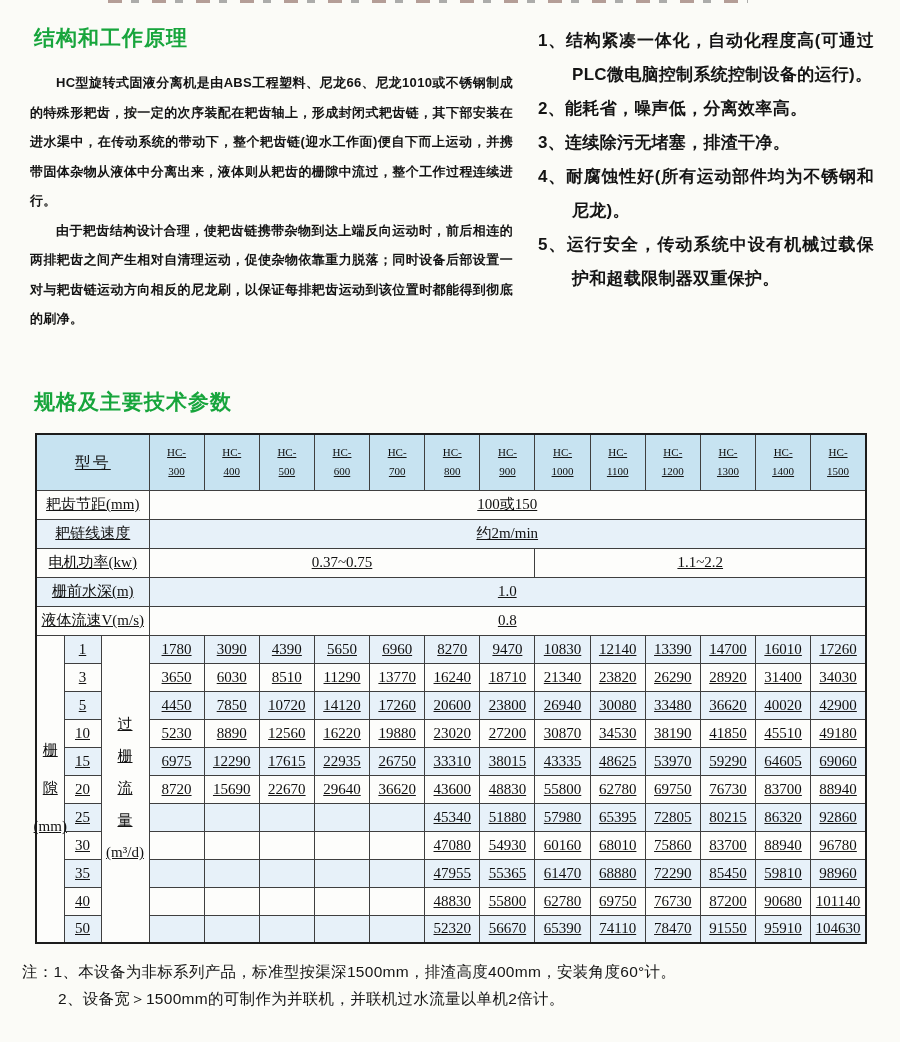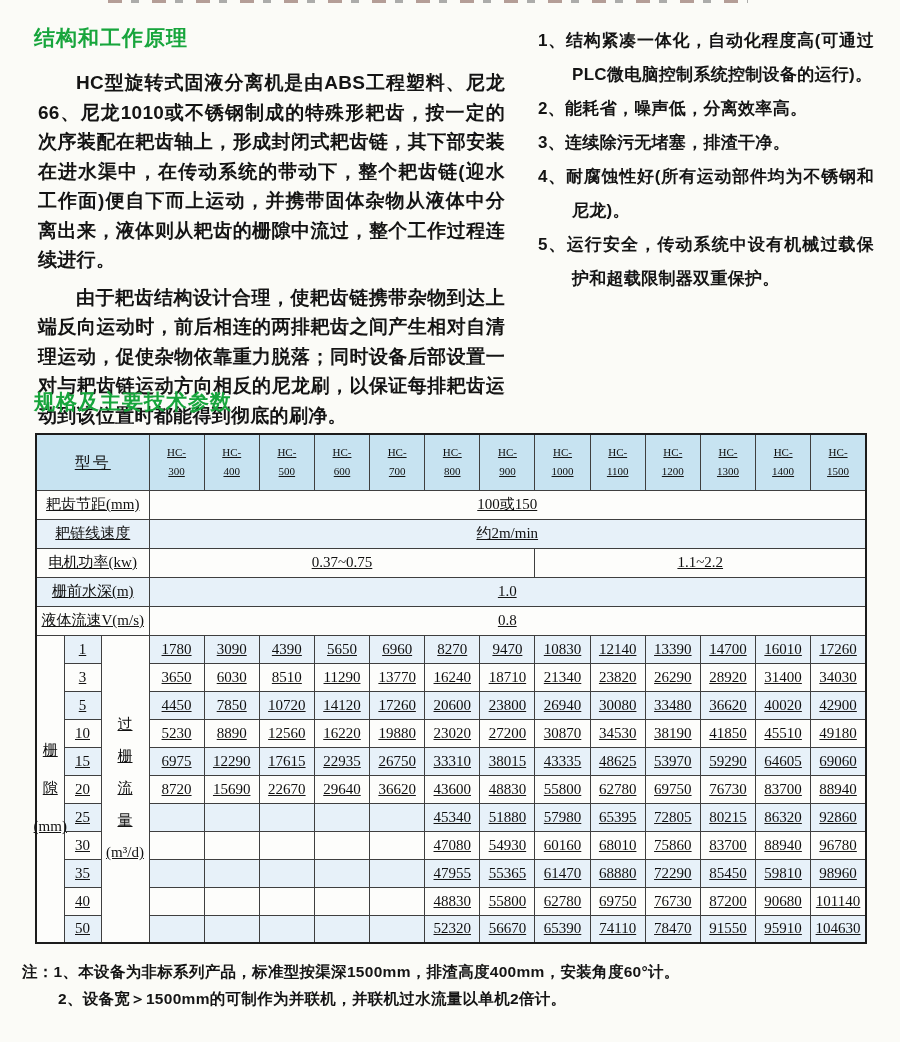--- a/index.html
+++ b/index.html
@@ -11,21 +11,21 @@
   .green-heading{
     color:#17a53c;font-weight:bold;font-size:21px;letter-spacing:1px;margin:0 0 16px 4px;
   }
   
   .top-strip{
     position:absolute;top:0;left:108px;width:640px;height:3px;opacity:.55;
     background:repeating-linear-gradient(90deg,#7a5148 0 14px,transparent 14px 23px,#6b6b6b 23px 31px,transparent 31px 44px);
   }
   .principle{position:absolute;left:30px;top:24px;width:483px;}
   .principle p{
-    margin:8px;font-size:19px;line-height:29.5px;font-weight:600;
+    margin:0;font-size:13px;line-height:29.5px;font-weight:600;
     text-align:justify;text-indent:2em;letter-spacing:.3px;
   }
   .features{position:absolute;left:538px;top:24px;width:336px;}
   .features .feat{
     font-size:17px;line-height:34px;font-weight:600;letter-spacing:.3px;
     padding-left:2em;text-indent:-2em;text-align:justify;
   }
   .specs-title{position:absolute;left:30px;top:388px;}
   .tablewrap{position:absolute;left:35px;top:433px;}
   table{
@@ -43,21 +43,21 @@
   tr.flow-row{height:28px;}
   tr.flow-row td{font-size:15px;}
   .sh{background:#e7f1f9;}
   td.vlabel{background:#fdfdfb;}
   td.vlabel .stack{display:flex;flex-direction:column;justify-content:center;align-items:center;height:100%;}
   td.vlabel .stack div{line-height:1;font-size:15px;}
   td.vlabel.rg .stack{gap:23px;}
   td.vlabel.cg .stack{gap:17px;}
   td.vlabel .unit{font-size:13px;}
   .notes{position:absolute;left:22px;top:958px;width:740px;}
-  .notes div{font-size:15.5px;font-weight:700;line-height:27px;letter-spacing:.3px;}
+  .notes div{font-size:15.5px;font-weight:400;line-height:27px;letter-spacing:.3px;}
   .notes .note2{padding-left:36px;}
 </style>
 </head>
 <body>
 
 <div class="top-strip"></div>
 
 <div class="principle">
   <h2 class="green-heading">结构和工作原理</h2>
   <p>HC型旋转式固液分离机是由ABS工程塑料、尼龙66、尼龙1010或不锈钢制成的特殊形耙齿，按一定的次序装配在耙齿轴上，形成封闭式耙齿链，其下部安装在进水渠中，在传动系统的带动下，整个耙齿链(迎水工作面)便自下而上运动，并携带固体杂物从液体中分离出来，液体则从耙齿的栅隙中流过，整个工作过程连续进行。</p>

